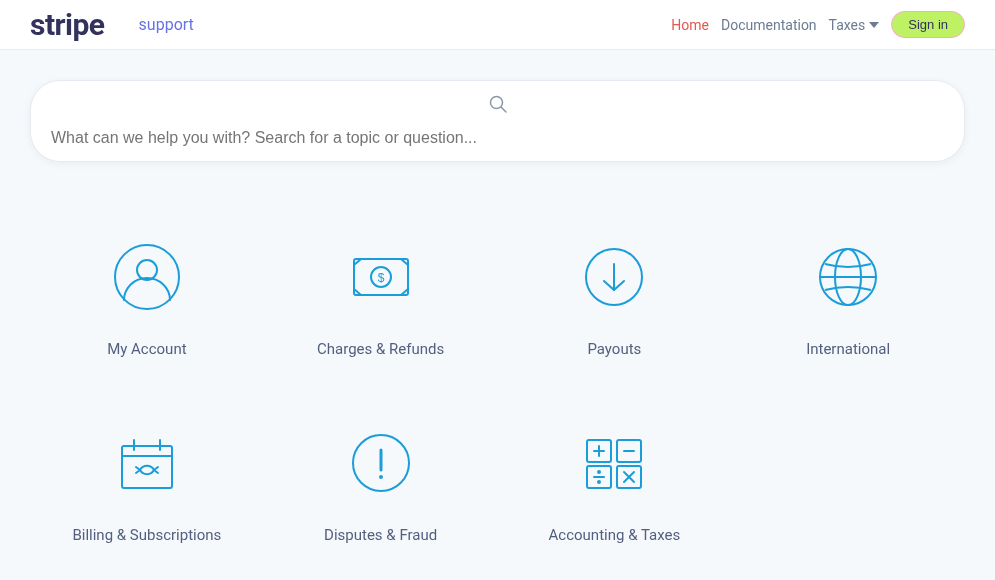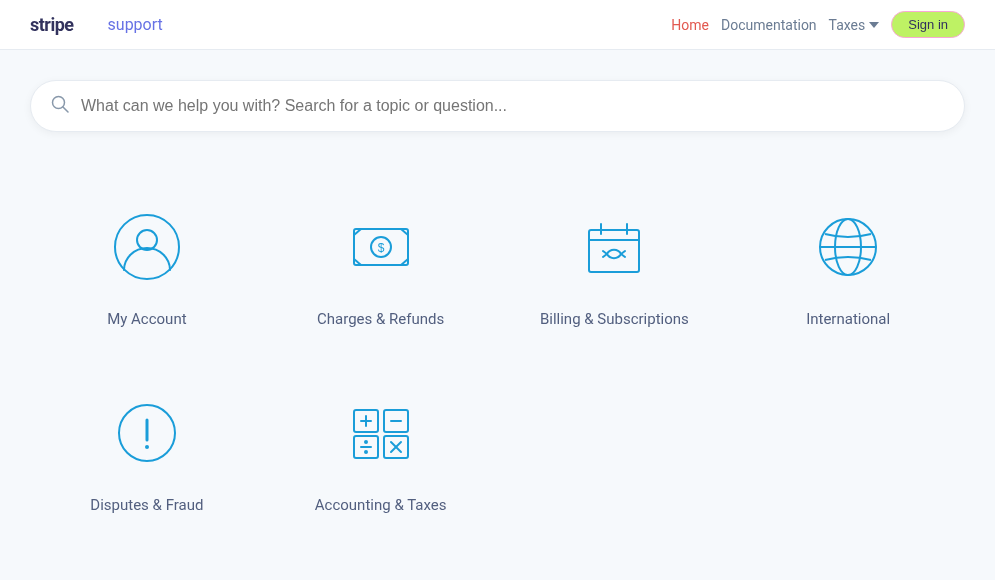--- a/index.html
+++ b/index.html
@@ -21,21 +21,21 @@
       justify-content: space-between;
       border-bottom: 1px solid #e6ebf1;
     }
     .logo-area {
       display: flex;
       align-items: center;
       gap: 6px;
     }
     .logo-stripe {
       font-weight: 700;
-      font-size: 18px;
+      font-size: 30px;
       color: #32325d;
       letter-spacing: -0.5px;
     }
     .logo-support {
       font-size: 16px;
       color: #6772e5;
       font-weight: 400;
       margin-left: 28px;
     }
     .nav-right {
@@ -83,20 +83,21 @@
     }
     .search-bar {
       background: #fff;
       border: 1px solid #e6ebf1;
       border-radius: 30px;
       display: flex;
       align-items: center;
       padding: 14px 20px;
       gap: 12px;
       box-shadow: 0 2px 8px rgba(0,0,0,0.05);
+      flex-direction: column;
     }
     .search-icon-wrap {
       color: #8898aa;
       font-size: 18px;
     }
     .search-input {
       border: none;
       outline: none;
       font-size: 16px;
       color: #8898aa;
@@ -197,21 +198,46 @@
         <path d="M72 57 L65 63" stroke="#1a9dd9" stroke-width="2"></path>
 
         <circle cx="45" cy="45" r="10" stroke="#1a9dd9" stroke-width="2"></circle>
 
         <text x="45" y="50" font-size="12" fill="#1a9dd9" text-anchor="middle" font-family="sans-serif">$</text>
       </svg>
     </div>
     <span class="category-label">Charges &amp; Refunds</span>
   </div>
 
-
+  <div class="category-item">
+    <div class="category-icon">
+      <svg class="icon-svg" viewBox="0 0 90 90" fill="none" xmlns="http://www.w3.org/2000/svg">
+        <circle cx="45" cy="45" r="28" stroke="#1a9dd9" stroke-width="2"></circle>
+        <line x1="45" y1="32" x2="45" y2="58" stroke="#1a9dd9" stroke-width="2" stroke-linecap="round"></line>
+        <polyline points="35,49 45,58 55,49" stroke="#1a9dd9" stroke-width="2" stroke-linecap="round" stroke-linejoin="round" fill="none"></polyline>
+      </svg>
+    </div>
+    <span class="category-label">Payouts</span>
+  </div>
+
+
+  <div class="category-item">
+    <div class="category-icon">
+      <svg class="icon-svg" viewBox="0 0 90 90" fill="none" xmlns="http://www.w3.org/2000/svg">
+        <circle cx="45" cy="45" r="28" stroke="#1a9dd9" stroke-width="2"></circle>
+
+        <ellipse cx="45" cy="45" rx="13" ry="28" stroke="#1a9dd9" stroke-width="2"></ellipse>
+
+        <line x1="17" y1="45" x2="73" y2="45" stroke="#1a9dd9" stroke-width="2"></line>
+        <path d="M22 32 Q45 38 68 32" stroke="#1a9dd9" stroke-width="2" fill="none"></path>
+        <path d="M22 58 Q45 52 68 58" stroke="#1a9dd9" stroke-width="2" fill="none"></path>
+      </svg>
+    </div>
+    <span class="category-label">International</span>
+  </div>
 
   <div class="category-item">
     <div class="category-icon">
       <svg class="icon-svg" viewBox="0 0 90 90" fill="none" xmlns="http://www.w3.org/2000/svg">
 
         <rect x="20" y="28" width="50" height="42" rx="2" stroke="#1a9dd9" stroke-width="2"></rect>
 
         <line x1="20" y1="38" x2="70" y2="38" stroke="#1a9dd9" stroke-width="2"></line>
 
         <line x1="32" y1="22" x2="32" y2="32" stroke="#1a9dd9" stroke-width="2" stroke-linecap="round"></line>
@@ -224,35 +250,20 @@
       </svg>
     </div>
     <span class="category-label">Billing &amp; Subscriptions</span>
   </div>
 
   <div class="category-item">
     <div class="category-icon">
       <svg class="icon-svg" viewBox="0 0 90 90" fill="none" xmlns="http://www.w3.org/2000/svg">
         <circle cx="45" cy="45" r="28" stroke="#1a9dd9" stroke-width="2"></circle>
 
-        <ellipse cx="45" cy="45" rx="13" ry="28" stroke="#1a9dd9" stroke-width="2"></ellipse>
-
-        <line x1="17" y1="45" x2="73" y2="45" stroke="#1a9dd9" stroke-width="2"></line>
-        <path d="M22 32 Q45 38 68 32" stroke="#1a9dd9" stroke-width="2" fill="none"></path>
-        <path d="M22 58 Q45 52 68 58" stroke="#1a9dd9" stroke-width="2" fill="none"></path>
-      </svg>
-    </div>
-    <span class="category-label">International</span>
-  </div>
-
-  <div class="category-item">
-    <div class="category-icon">
-      <svg class="icon-svg" viewBox="0 0 90 90" fill="none" xmlns="http://www.w3.org/2000/svg">
-        <circle cx="45" cy="45" r="28" stroke="#1a9dd9" stroke-width="2"></circle>
-
         <line x1="45" y1="32" x2="45" y2="52" stroke="#1a9dd9" stroke-width="3" stroke-linecap="round"></line>
 
         <circle cx="45" cy="59" r="2" fill="#1a9dd9"></circle>
       </svg>
     </div>
     <span class="category-label">Disputes &amp; Fraud</span>
   </div>
 
   <div class="category-item">
     <div class="category-icon">

